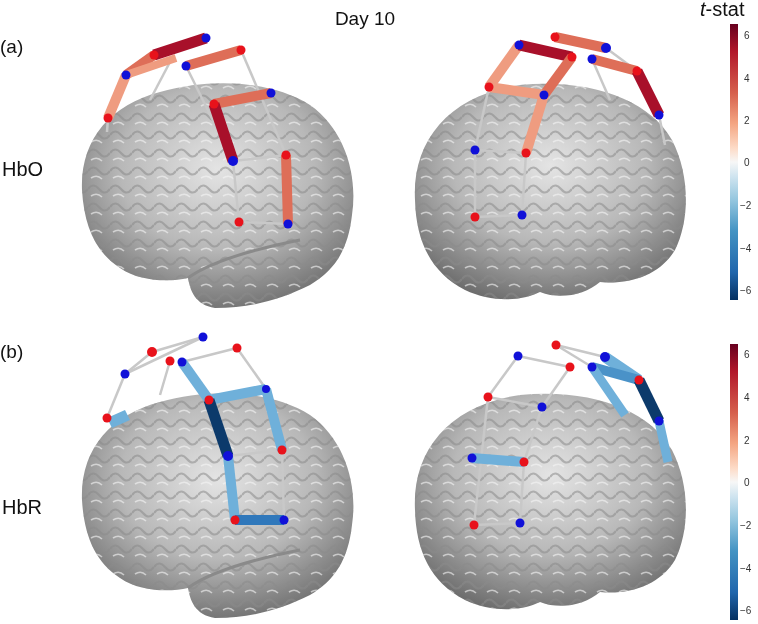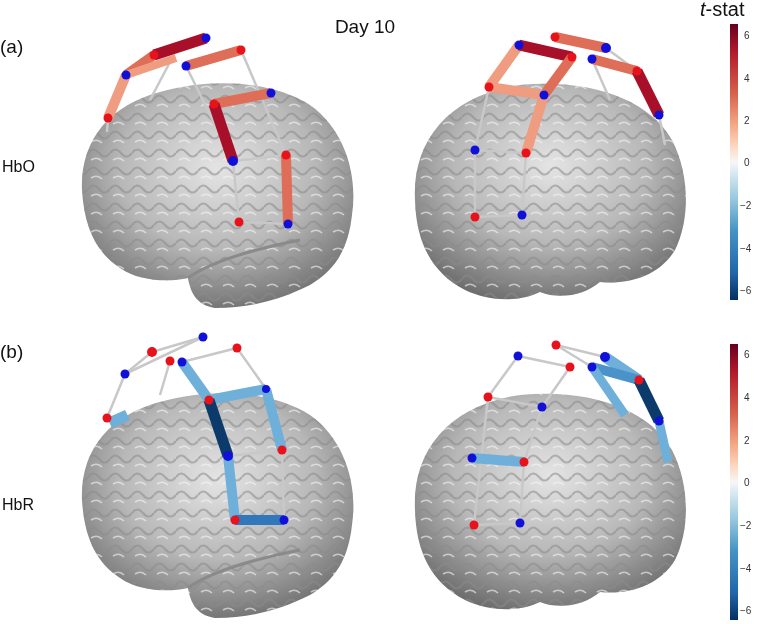--- a/index.html
+++ b/index.html
@@ -1,20 +1,20 @@
 <!DOCTYPE html>
 <html><head>
 <meta charset="utf-8">
 <style>
   html,body{margin:0;padding:0;background:#fff;}
   body{width:758px;height:624px;position:relative;overflow:hidden;font-family:"Liberation Sans","DejaVu Sans",sans-serif;color:#111;}
   .abs{position:absolute;}
-  .title{left:300px;top:16px;width:130px;text-align:center;font-size:19px;}
+  .title{left:300px;top:8px;width:130px;text-align:center;font-size:19px;}
   .panel-label{left:0px;font-size:19px;}
-  .row-label{left:2px;font-size:16px;}
+  .row-label{left:2px;font-size:20px;}
   .cb-title{left:700px;top:-2px;font-size:20px;white-space:nowrap;}
   .cb-title i{font-style:italic;}
   .tick{font-size:10px;color:#333;left:744px;}
   svg.main{position:absolute;left:0;top:0;}
 </style>
 </head>
 <body>
 
 <div class="abs title">Day 10</div>
 <div class="abs panel-label" style="top:36px">(a)</div>

